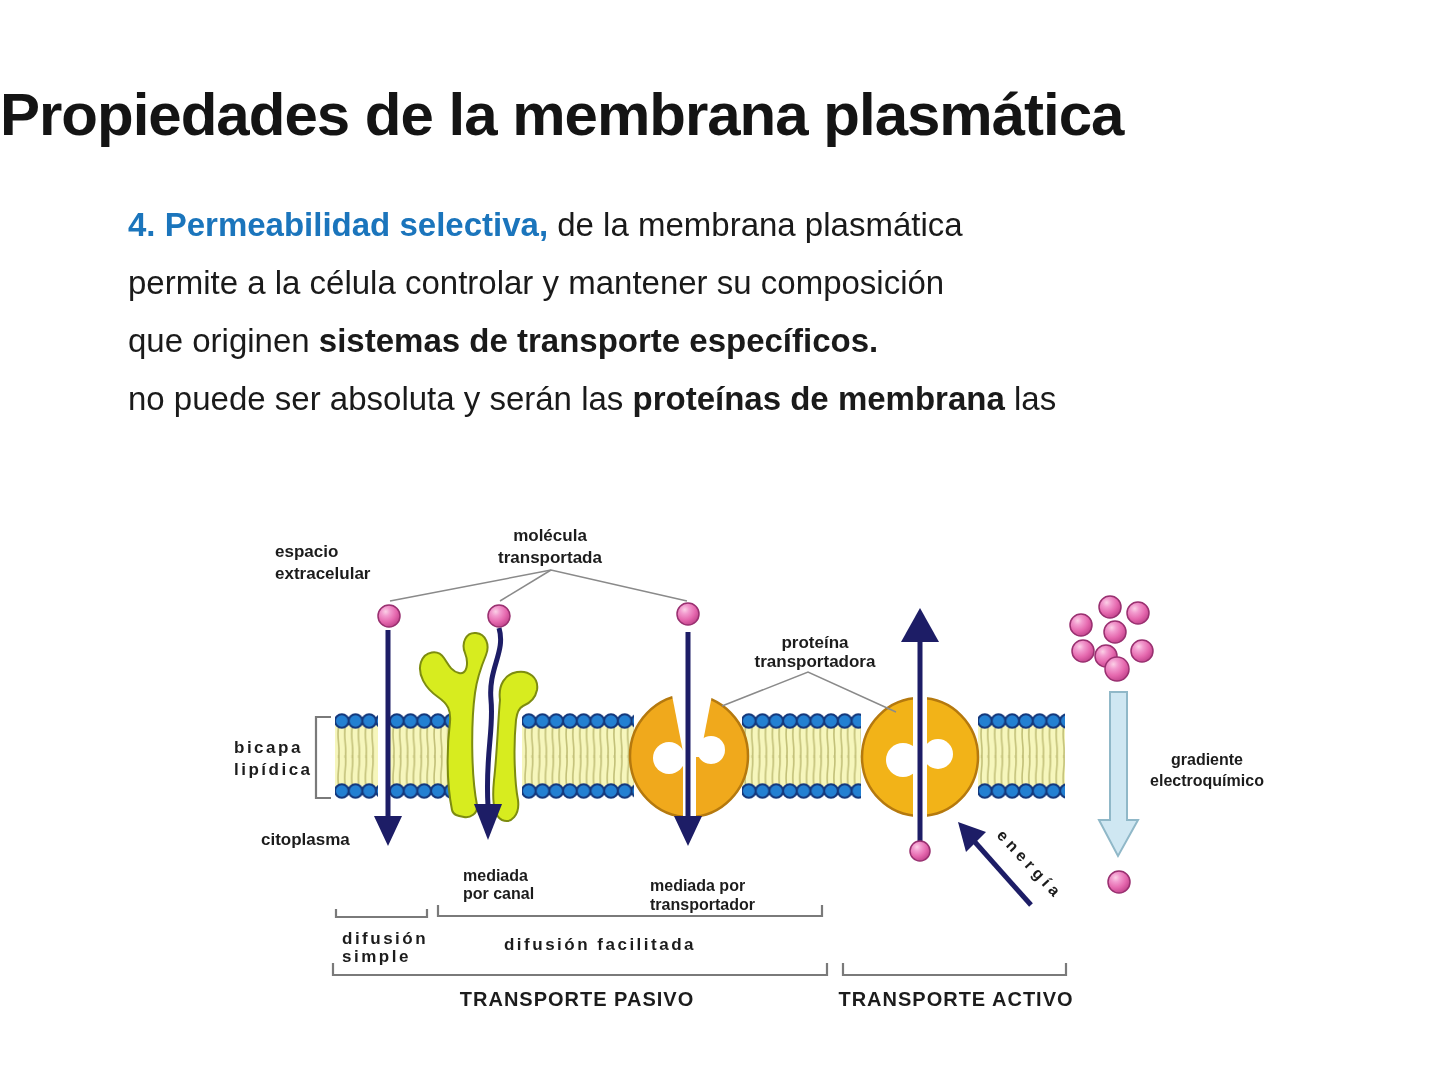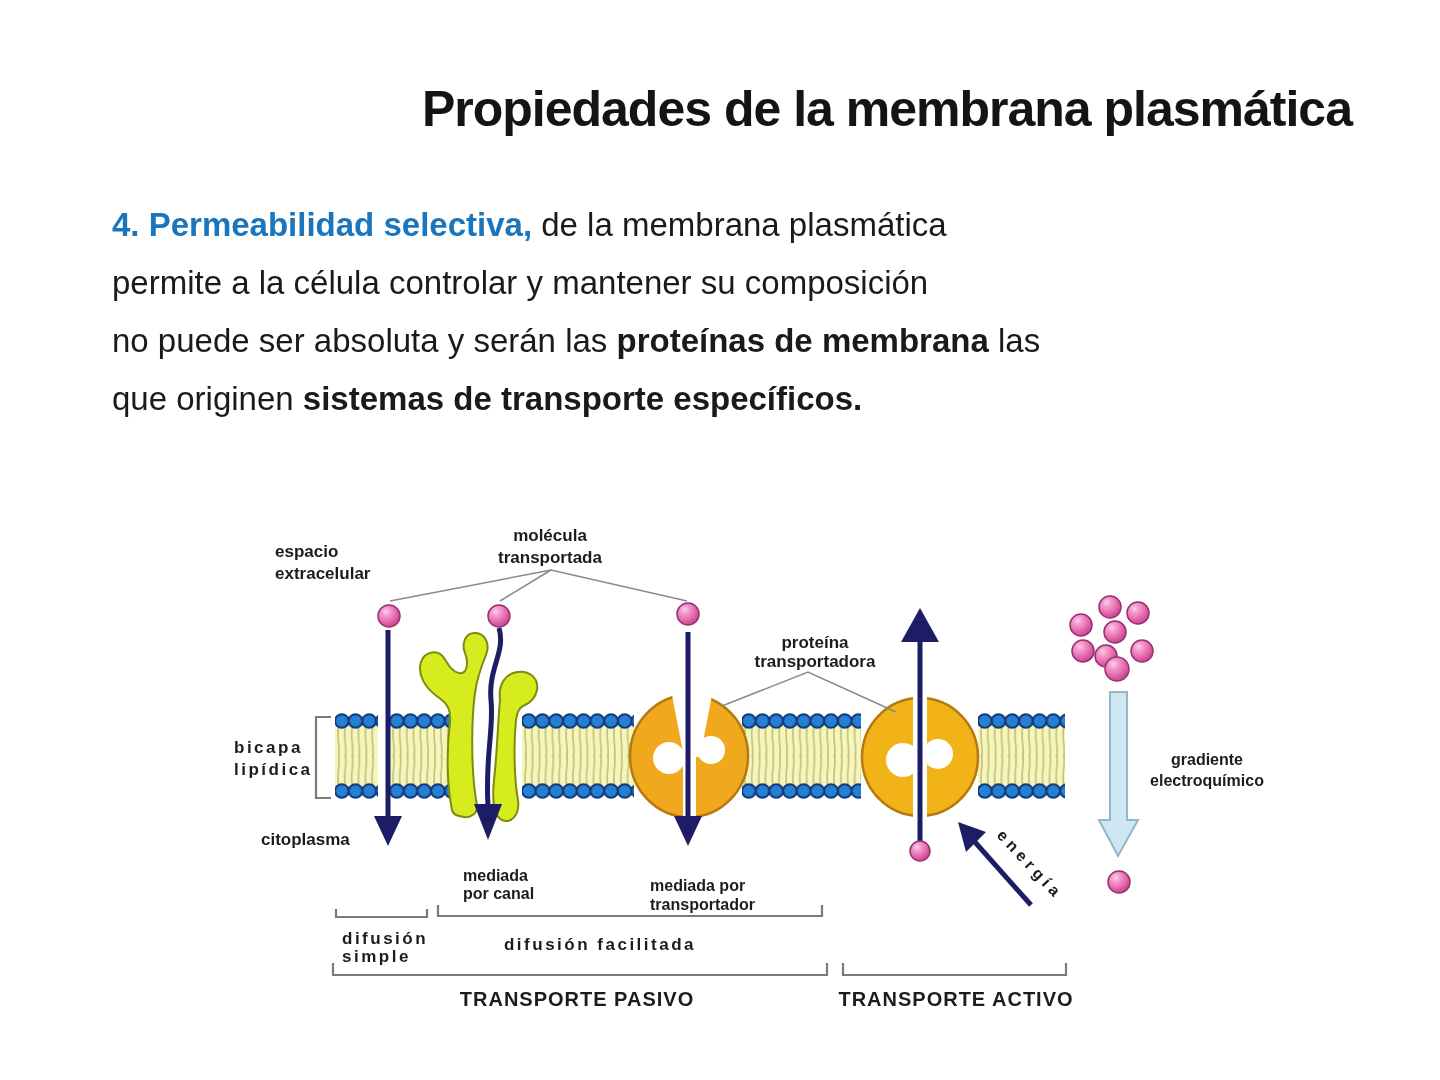--- a/index.html
+++ b/index.html
@@ -1,25 +1,25 @@
 <!DOCTYPE html>
 <html><head>
 <meta charset="utf-8">
 <style>
   html,body{margin:0;padding:0;background:#ffffff;}
   body{width:1440px;height:1080px;position:relative;overflow:hidden;
        font-family:"Liberation Sans", sans-serif;color:#1a1a1a;}
 
-  .title{position:absolute;top:80px;left:0;width:1352px;text-align:right;
-         font-size:50px;font-weight:700;letter-spacing:-1px;color:#141414;
+  .title{position:absolute;top:80px;left:0;width:1352px;text-align:left;
+         font-size:60px;font-weight:700;letter-spacing:-1px;color:#141414;
          font-family:"Liberation Sans", sans-serif;}
 
   .para{position:absolute;top:196px;left:112px;width:1270px;
         font-size:33px;line-height:58px;color:#1a1a1a;}
-  .pline{white-space:nowrap;}
+  .pline{white-space:nowrap;margin-left:16px;}
   .pline span.lead{color:#1b75bc;font-weight:700;}
   .pline span.b{font-weight:700;}
 
   svg{position:absolute;top:0;left:0;}
 
   .lbl{font-family:"Liberation Sans", sans-serif;font-weight:700;
        font-size:17px;fill:#1c1c1c;}
   .lbl.sm{font-size:16px;}
   .lbl.big{font-size:20px;letter-spacing:1px;}
   .lbl.sp{letter-spacing:2.5px;}
@@ -35,22 +35,22 @@
   .green-stroke{stroke:#7d8c10;stroke-width:2;}
 </style>
 </head>
 <body>
 
 <div class="title">Propiedades de la membrana plasmática</div>
 
 <div class="para">
     <div class="pline"><span class="lead">4. Permeabilidad selectiva,</span><span> de la membrana plasmática</span></div>
     <div class="pline"><span>permite a la célula controlar y mantener su composición</span></div>
+    <div class="pline"><span>que originen </span><span class="b">sistemas de transporte específicos.</span></div>
     <div class="pline"><span>no puede ser absoluta y serán las </span><span class="b">proteínas de membrana</span><span> las</span></div>
-    <div class="pline"><span>que originen </span><span class="b">sistemas de transporte específicos.</span></div>
   </div>
 
 <svg width="1440" height="1080" viewBox="0 0 1440 1080">
   <defs>
     <radialGradient id="pg" cx="35%" cy="30%" r="80%">
       <stop offset="0%" stop-color="#fbd0e6"></stop>
       <stop offset="25%" stop-color="#f29ace"></stop>
       <stop offset="60%" stop-color="#e568ae"></stop>
       <stop offset="100%" stop-color="#b93b84"></stop>
     </radialGradient>

